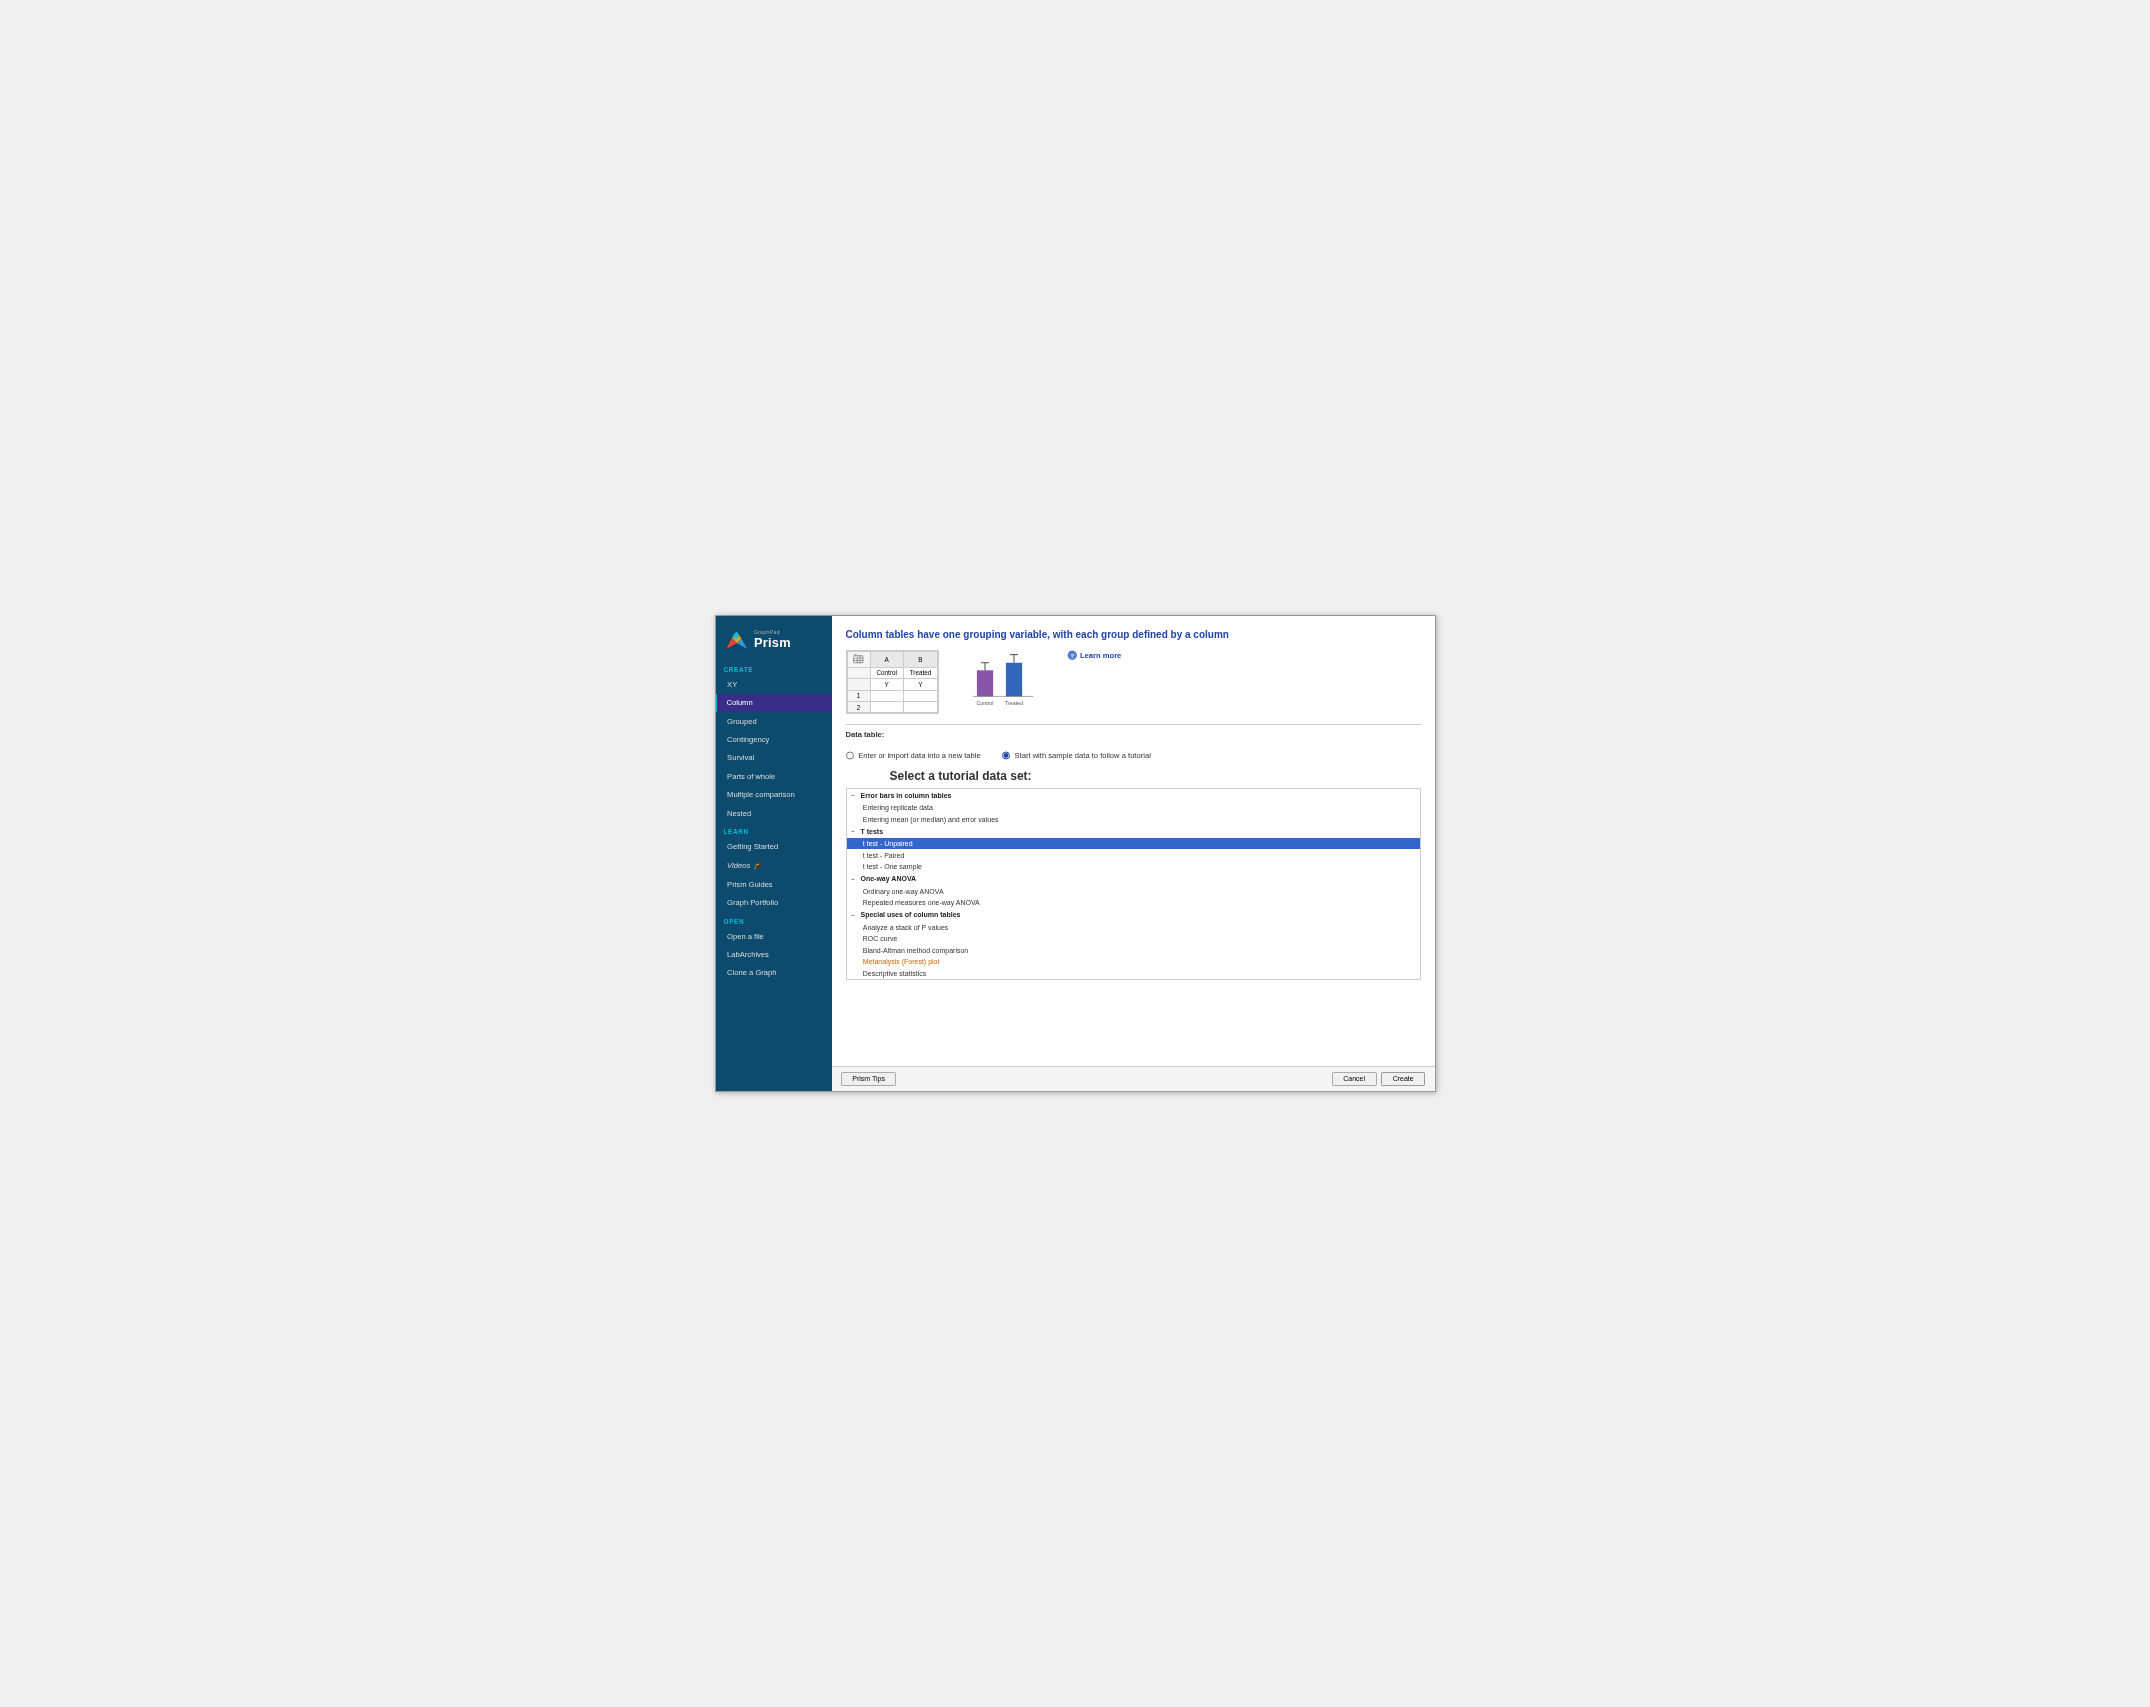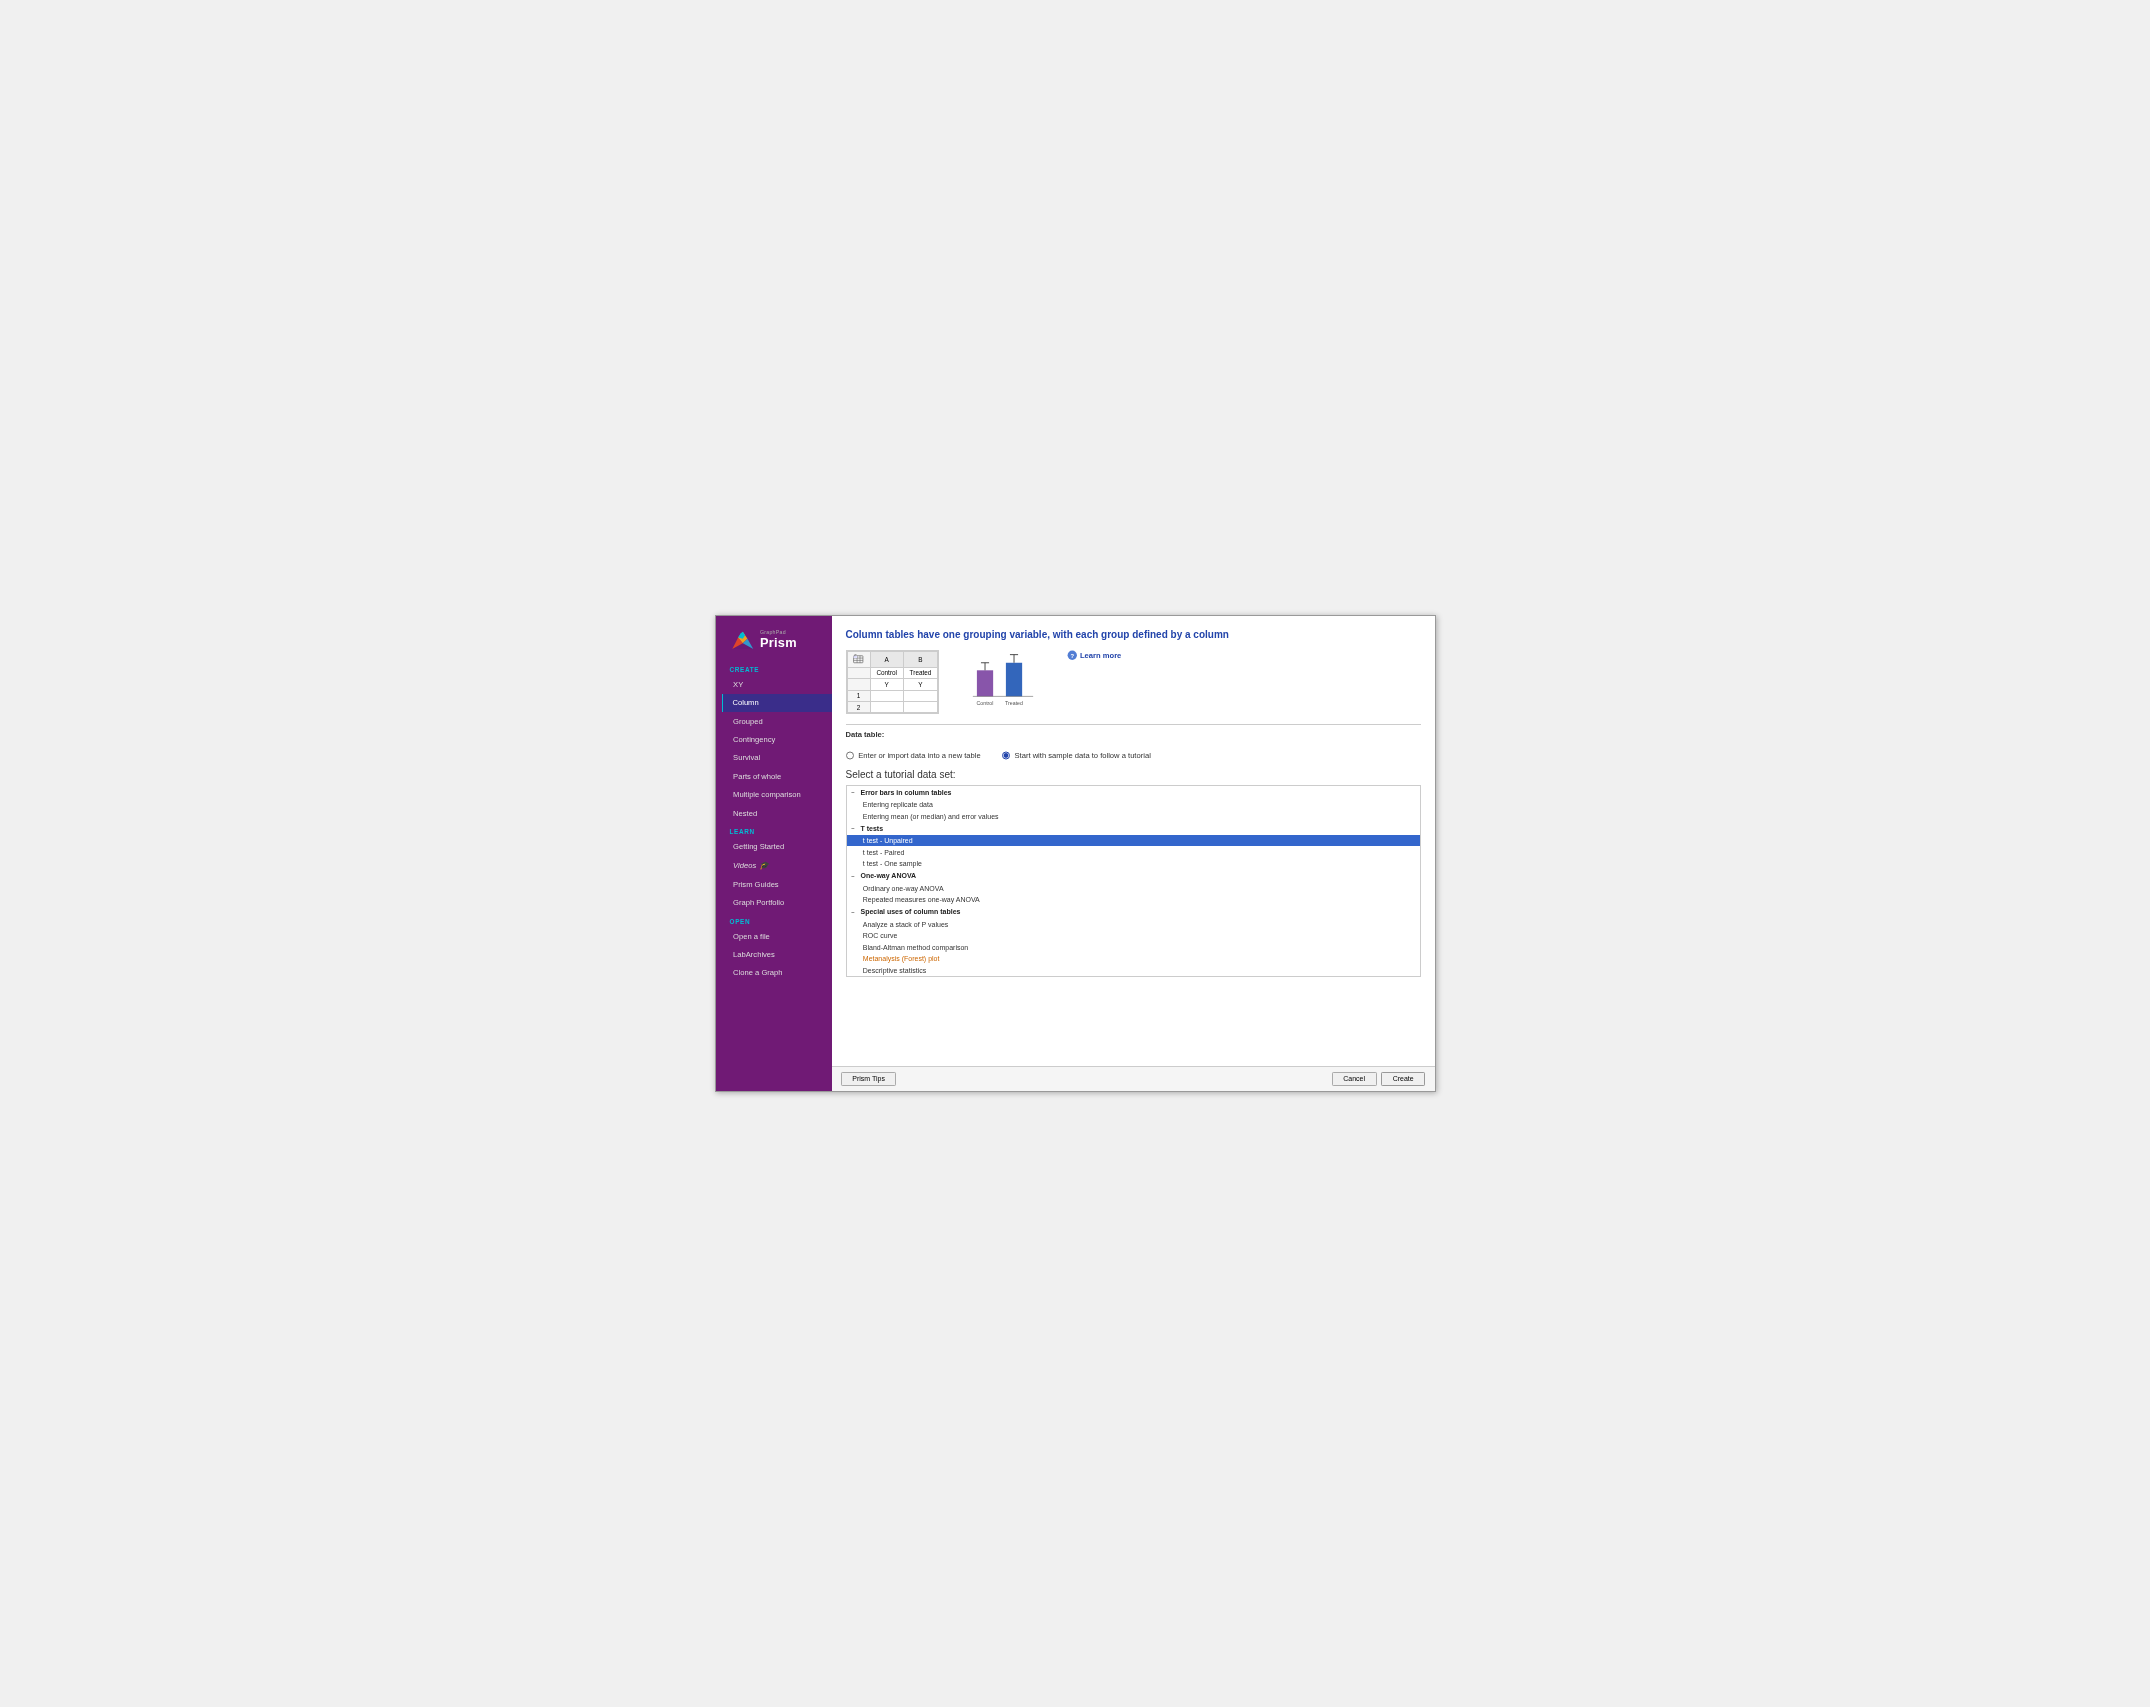--- a/index.html
+++ b/index.html
@@ -47,27 +47,26 @@
       justify-content: center;
     }
     .main-body {
       display: flex;
       flex: 1;
       overflow: hidden;
     }
     
     .sidebar {
       width: 116px;
-      background: #701a75;
+      background: #0c4a6e;
       color: #fff;
       display: flex;
       flex-direction: column;
       flex-shrink: 0;
       overflow-y: auto;
-      padding-left: 6px;
     }
     .logo-area {
       padding: 10.5px 8.1px 8.1px 8.1px;
       display: flex;
       align-items: center;
       gap: 4.7px;
     }
     .logo-icon {
       width: 25.6px;
       height: 25.6px;
@@ -206,24 +205,25 @@
       font-size: 7.6px;
       color: #333;
     }
     .radio-label input[type="radio"] {
       width: 8.1px;
       height: 8.1px;
       accent-color: #2244aa;
     }
     
     .tutorial-section-title {
-      font-size: 10px;
-      font-weight: normal;
+      font-size: 12px;
+      font-weight: bold;
       color: #333;
       margin-bottom: 4.7px;
+      margin-left: 44px;
     }
     .tutorial-list-container {
       border: 0.6px solid #ccc;
       overflow-y: auto;
       max-height: 198px;
     }
     .tutorial-group-header {
       display: flex;
       align-items: center;
       gap: 2.3px;

